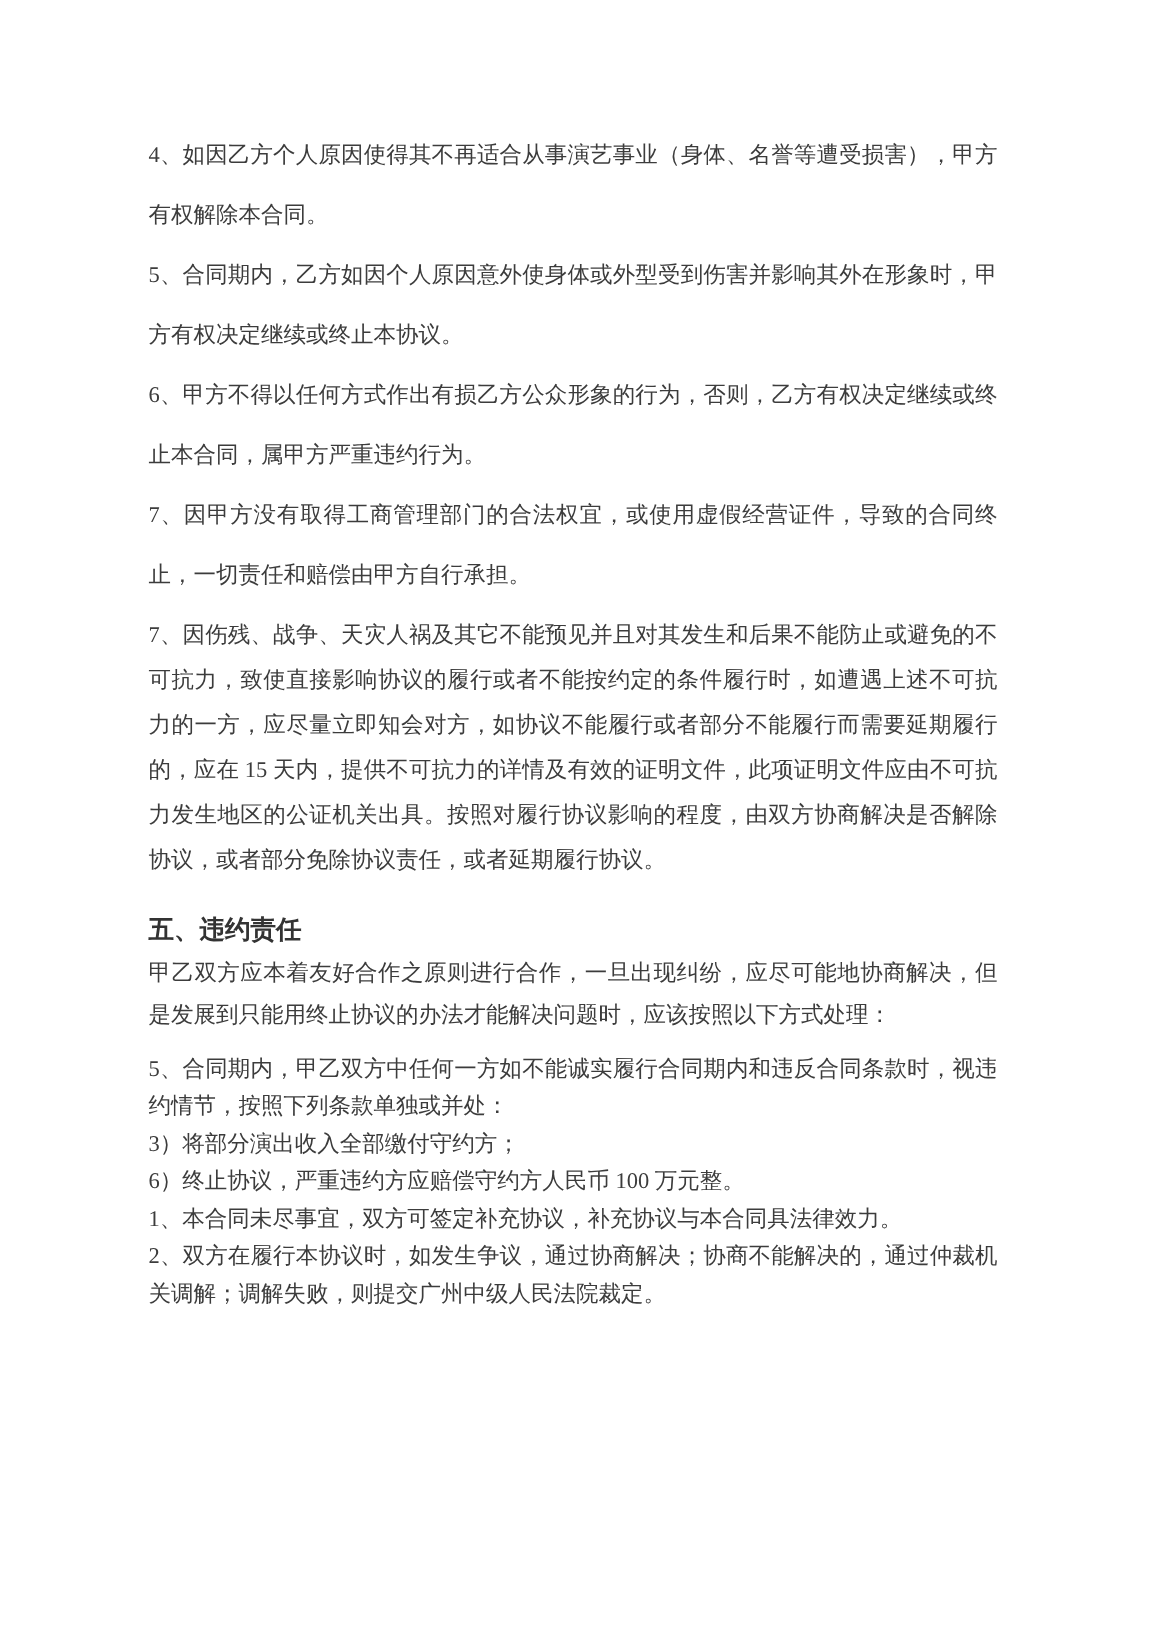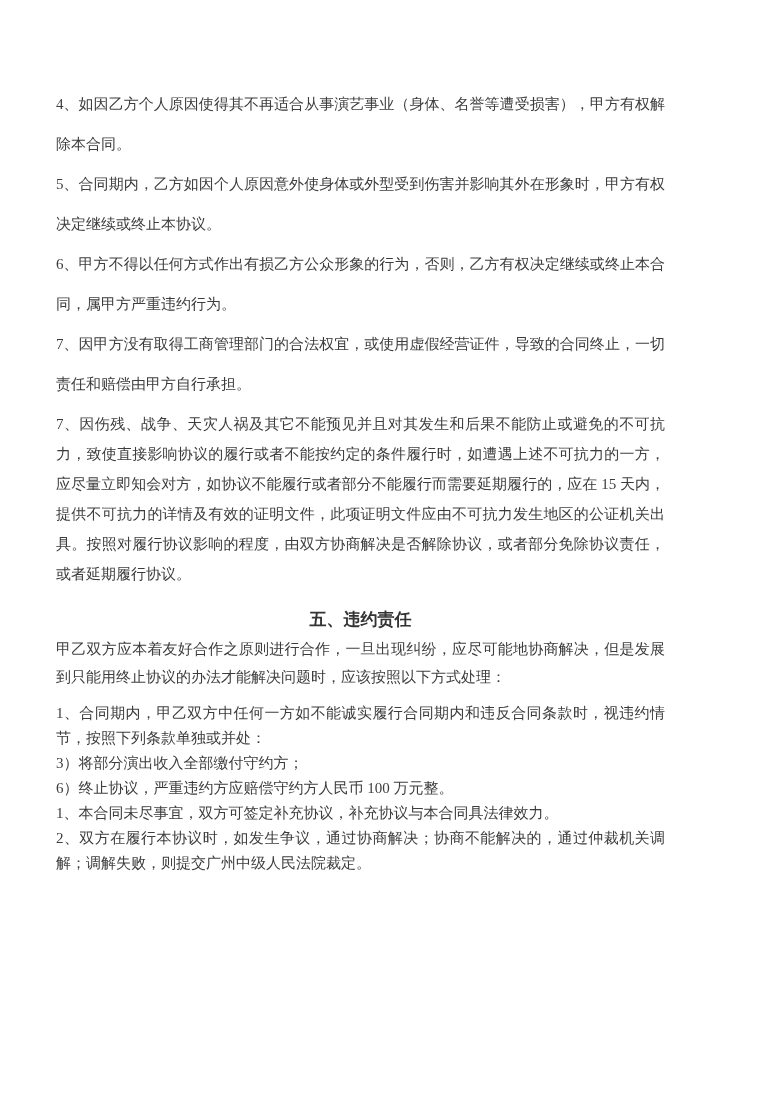--- a/index.html
+++ b/index.html
@@ -7,21 +7,21 @@
     padding: 0;
     background: #ffffff;
   }
   .page {
     position: relative;
     width: 774px;
     height: 1095px;
     margin: 0;
     background: #ffffff;
     box-sizing: border-box;
-    padding: 84px 109px 0 56px;
+    padding: 84px 109px 0 99px;
     font-family: "Liberation Serif", "DejaVu Serif", serif;
     font-size: 15px;
     color: #3c3c3c;
     overflow: hidden;
   }
   .page p {
     margin: 0;
     text-align: justify;
   }
   
@@ -32,21 +32,20 @@
   .clause-long {
     line-height: 30px;
     margin-top: 5px !important;
   }
   .section-heading {
     font-size: 17px;
     font-weight: bold;
     color: #333333;
     line-height: 30px;
     margin: 16px 0 0 0;
-    text-align: center;
   }
   .section-heading.compact {
     line-height: 28px;
     margin-top: 8px;
   }
   .intro {
     line-height: 28px;
   }
   .single {
     line-height: 25px;
@@ -67,21 +66,21 @@
   <p class="clause-wide">6、甲方不得以任何方式作出有损乙方公众形象的行为，否则，乙方有权决定继续或终止本合同，属甲方严重违约行为。</p>
 
   <p class="clause-wide">7、因甲方没有取得工商管理部门的合法权宜，或使用虚假经营证件，导致的合同终止，一切责任和赔偿由甲方自行承担。</p>
 
   <p class="clause-long">7、因伤残、战争、天灾人祸及其它不能预见并且对其发生和后果不能防止或避免的不可抗力，致使直接影响协议的履行或者不能按约定的条件履行时，如遭遇上述不可抗力的一方，应尽量立即知会对方，如协议不能履行或者部分不能履行而需要延期履行的，应在 15 天内，提供不可抗力的详情及有效的证明文件，此项证明文件应由不可抗力发生地区的公证机关出具。按照对履行协议影响的程度，由双方协商解决是否解除协议，或者部分免除协议责任，或者延期履行协议。</p>
 
   <h2 class="section-heading">五、违约责任</h2>
 
   <p class="intro">甲乙双方应本着友好合作之原则进行合作，一旦出现纠纷，应尽可能地协商解决，但是发展到只能用终止协议的办法才能解决问题时，应该按照以下方式处理：</p>
 
-  <p class="single mt10">1、合同期内，甲乙双方中任何一方如不能诚实履行合同期内和违反合同条款时，视违约情节，按照下列条款单独或并处：</p>
+  <p class="single mt10">5、合同期内，甲乙双方中任何一方如不能诚实履行合同期内和违反合同条款时，视违约情节，按照下列条款单独或并处：</p>
 
 
   <p class="single">3）将部分演出收入全部缴付守约方；</p>
 
   <p class="single">6）终止协议，严重违约方应赔偿守约方人民币 100 万元整。</p>
 
 
   <p class="single">1、本合同未尽事宜，双方可签定补充协议，补充协议与本合同具法律效力。</p>
 
   <p class="single">2、双方在履行本协议时，如发生争议，通过协商解决；协商不能解决的，通过仲裁机关调解；调解失败，则提交广州中级人民法院裁定。</p>

